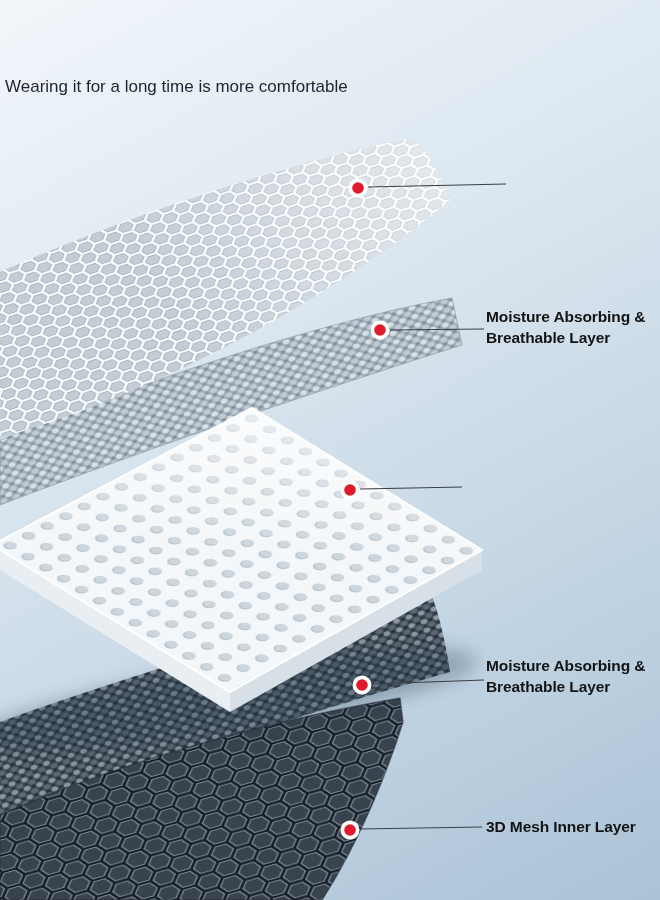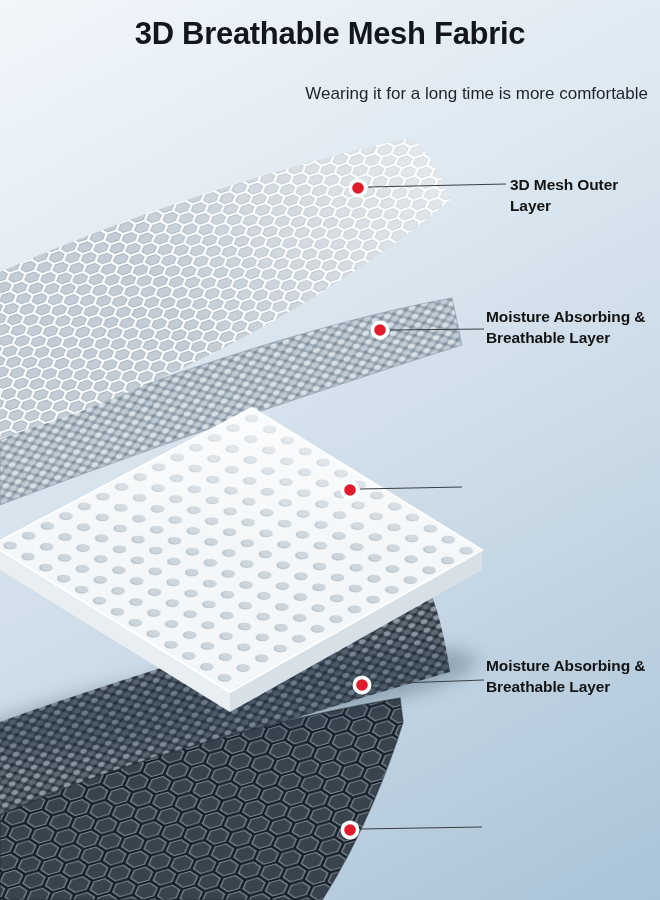--- a/index.html
+++ b/index.html
@@ -7,21 +7,21 @@
     position:relative;width:660px;height:900px;overflow:hidden;
     background:linear-gradient(152deg,#f1f6fa 0%,#e0eaf2 30%,#c9d9e6 62%,#aac3d7 100%);
     font-family:"Liberation Sans",sans-serif;
   }
   .scene{position:absolute;inset:0;width:660px;height:900px;display:block;}
   .title{
     position:absolute;top:16px;left:0;right:0;margin:0;text-align:center;
     font-size:31px;font-weight:800;letter-spacing:-0.3px;color:#14161d;
   }
   .subtitle{
-    position:absolute;top:72px;left:0;right:0;margin:12px;text-align:right;
+    position:absolute;top:72px;left:0;right:0;margin:5px;text-align:left;
     font-size:17px;font-weight:500;color:#1f242b;
   }
   .callout{
     position:absolute;font-size:15.5px;font-weight:700;color:#131313;
     white-space:pre-line;line-height:1.35;letter-spacing:-0.1px;
   }
   .callout.center{text-align:left;width:172px;}
   .callout-line{stroke:#3a3f44;stroke-width:1.2;}
 </style>
 </head>
@@ -158,22 +158,21 @@
         <circle r="9.5" fill="#ffffff"></circle>
         <circle r="5.8" fill="#e01b2c"></circle>
       </g>
       <g transform="translate(350,830)">
         <circle r="9.5" fill="#ffffff"></circle>
         <circle r="5.8" fill="#e01b2c"></circle>
       </g>
     </g>
   </svg>
 
-  <h1 class="title">3D Breathable Mesh Fabric</h1>
   <p class="subtitle">Wearing it for a long time is more comfortable</p>
 
-  <div class="callout" style="top:175px;left:510px;">3D Mesh Outer Layer</div>
   <div class="callout center" style="top:307px;left:486px;">Moisture Absorbing &amp;
 Breathable Layer</div>
   <div class="callout center" style="top:656px;left:486px;">Moisture Absorbing &amp;
 Breathable Layer</div>
+  <div class="callout" style="top:817px;left:486px;">3D Mesh Inner Layer</div>
 
 </div>
 
 </body></html>

